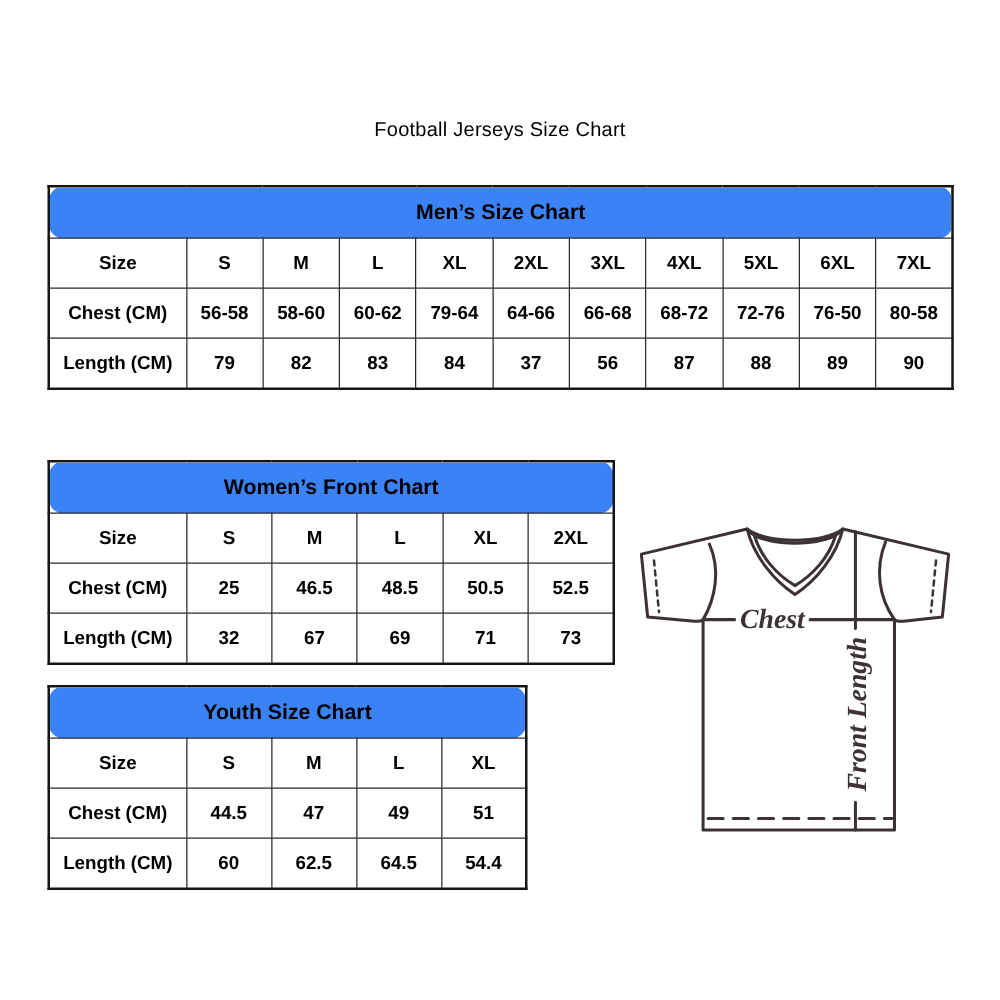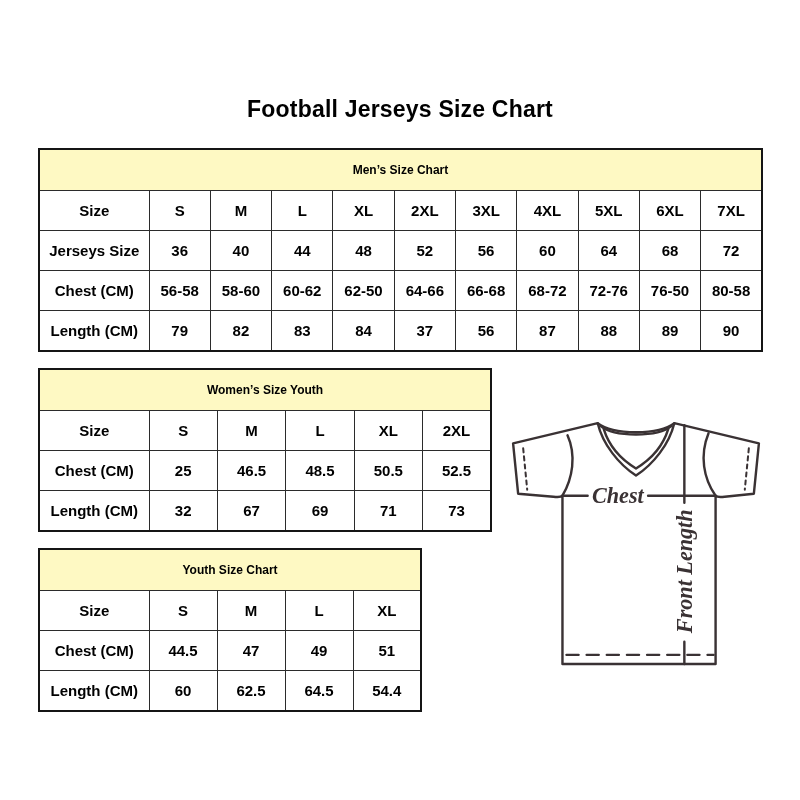--- a/index.html
+++ b/index.html
@@ -1,24 +1,24 @@
 <!DOCTYPE html>
 <html><head>
 <meta charset="utf-8">
 <style>
   html,body{margin:0;padding:0;background:#ffffff;}
   #page{position:relative;width:800px;height:800px;background:#ffffff;overflow:hidden;
         font-family:"Liberation Sans",sans-serif;color:#000;}
   .page-title{position:absolute;top:96px;left:0;width:800px;text-align:center;
-              font-size:23px;font-weight:bold;letter-spacing:.2px;}
+              font-size:16px;font-weight:normal;letter-spacing:.2px;}
   .size-table{position:absolute;border-collapse:collapse;table-layout:fixed;background:#fff;
               border:2px solid #151515;}
   .size-table td{border:1px solid #2b2b2b;text-align:center;vertical-align:middle;
                  font-weight:bold;font-size:15px;height:39px;padding:0;overflow:hidden;}
-  .size-table thead td{background:#fef9c3;font-size:12px;height:40px;}
+  .size-table thead td{background:#3b82f6;font-size:17px;height:40px;border-radius:12px;}
   #men-table{left:38px;top:148px;width:725px;}
   #women-table{left:38px;top:368px;width:454px;}
   #youth-table{left:38px;top:548px;width:384px;}
   #jersey-wrap{position:absolute;left:500px;top:400px;width:272px;height:272px;}
   .diagram-label{font-family:"Liberation Serif",serif;font-style:italic;font-weight:bold;
                  fill:#3a3234;}
 </style>
 </head>
 <body>
 
@@ -53,38 +53,25 @@
           <td>L</td>
           <td>XL</td>
           <td>2XL</td>
           <td>3XL</td>
           <td>4XL</td>
           <td>5XL</td>
           <td>6XL</td>
           <td>7XL</td>
         </tr>
         <tr>
-          <td>Jerseys Size</td>
-          <td>36</td>
-          <td>40</td>
-          <td>44</td>
-          <td>48</td>
-          <td>52</td>
-          <td>56</td>
-          <td>60</td>
-          <td>64</td>
-          <td>68</td>
-          <td>72</td>
-        </tr>
-        <tr>
           <td>Chest (CM)</td>
           <td>56-58</td>
           <td>58-60</td>
           <td>60-62</td>
-          <td>62-50</td>
+          <td>79-64</td>
           <td>64-66</td>
           <td>66-68</td>
           <td>68-72</td>
           <td>72-76</td>
           <td>76-50</td>
           <td>80-58</td>
         </tr>
         <tr>
           <td>Length (CM)</td>
           <td>79</td>
@@ -105,21 +92,21 @@
       <colgroup>
         <col style="width: 110px;">
         <col>
         <col>
         <col>
         <col>
         <col>
       </colgroup>
     <thead>
       <tr>
-        <td colspan="6">Women’s Size Youth</td>
+        <td colspan="6">Women’s Front Chart</td>
       </tr>
     </thead>
     <tbody>
         <tr>
           <td>Size</td>
           <td>S</td>
           <td>M</td>
           <td>L</td>
           <td>XL</td>
           <td>2XL</td>

